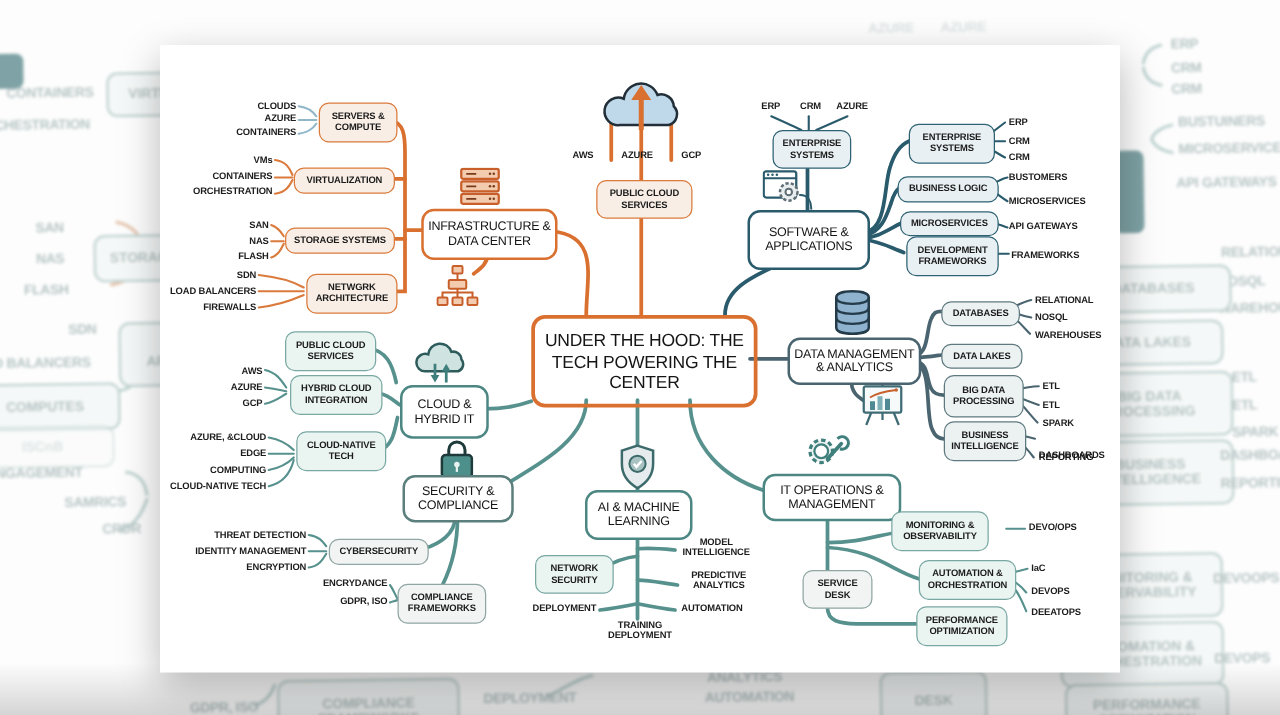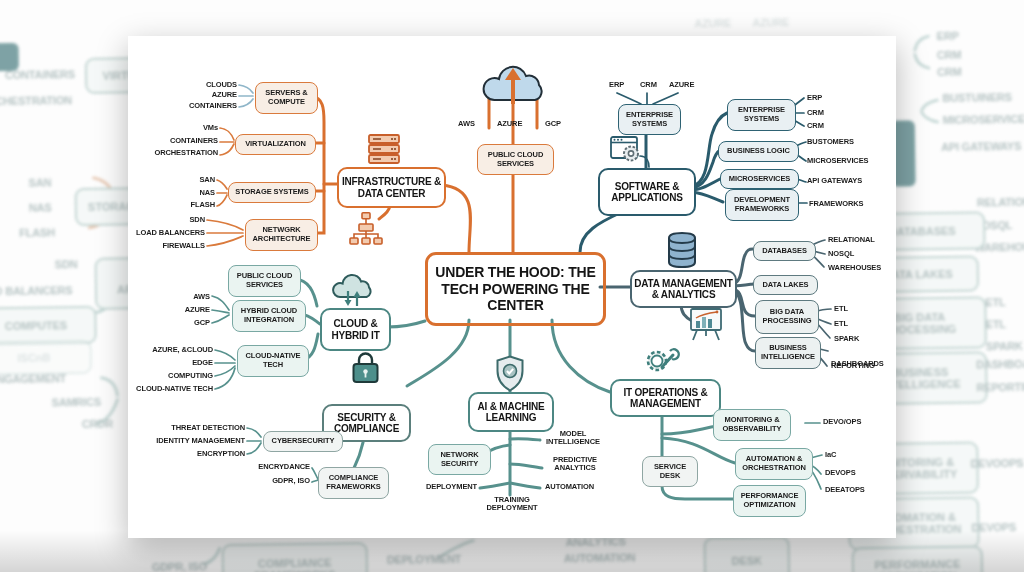--- a/index.html
+++ b/index.html
@@ -13,25 +13,25 @@
           text-align:center;padding:2px 6px;line-height:1.1;}
   .bg .chip{position:absolute;background:#387074;border-radius:6px;opacity:.8;}
   .bg .faint{opacity:.45;}
   .page-shade{position:absolute;left:0;right:0;bottom:0;height:42px;
               background:linear-gradient(rgba(0,0,0,0),rgba(0,0,0,.16));}
   
   .card{position:absolute;left:128px;top:36px;width:768px;height:502px;background:#fff;
         box-shadow:0 10px 30px rgba(0,0,0,.28);}
   .wires{position:absolute;left:0;top:0;}
   .node{position:absolute;display:flex;align-items:center;justify-content:center;text-align:center;
-        font-weight:bold;color:#151515;line-height:1.12;letter-spacing:-.2px;}
+        font-weight:normal;color:#151515;line-height:1.12;letter-spacing:-.2px;}
   .main{background:#fff;border-radius:10px;font-size:10px;}
   .central{border:3px solid #D9702F;border-radius:11px;font-size:14px;line-height:1.18;}
   .bo{border:2.5px solid #D9702F;} .bs{border:2.5px solid #2A5B6C;} .bd{border:2.5px solid #4A6570;}
-  .bt{border:2.5px solid #4C8783;} .bg2{border:2.5px solid #5B7F7C;margin-top:24px;}
+  .bt{border:2.5px solid #4C8783;} .bg2{border:2.5px solid #5B7F7C;}
   .sub{position:absolute;border-radius:8px;font-size:7.5px;font-weight:bold;color:#1b1b1b;
        display:flex;align-items:center;justify-content:center;text-align:center;line-height:1.15;
        padding:1px 2px;letter-spacing:-.1px;}
   .s-or{background:#F8EEE5;border:1.5px solid #DA7A3C;}
   .s-tl{background:#EAF4F1;border:1.5px solid #79A8A3;}
   .s-sw{background:#E9F0F3;border:1.5px solid #2E6273;}
   .s-dt{background:#ECF1F1;border:1.5px solid #5E7A80;}
   .s-gr{background:#F1F4F3;border:1.5px solid #8FA6A3;}
   .leaf{position:absolute;font-size:7.5px;font-weight:bold;color:#1c1c1c;white-space:nowrap;
         line-height:1.1;letter-spacing:-.1px;}

